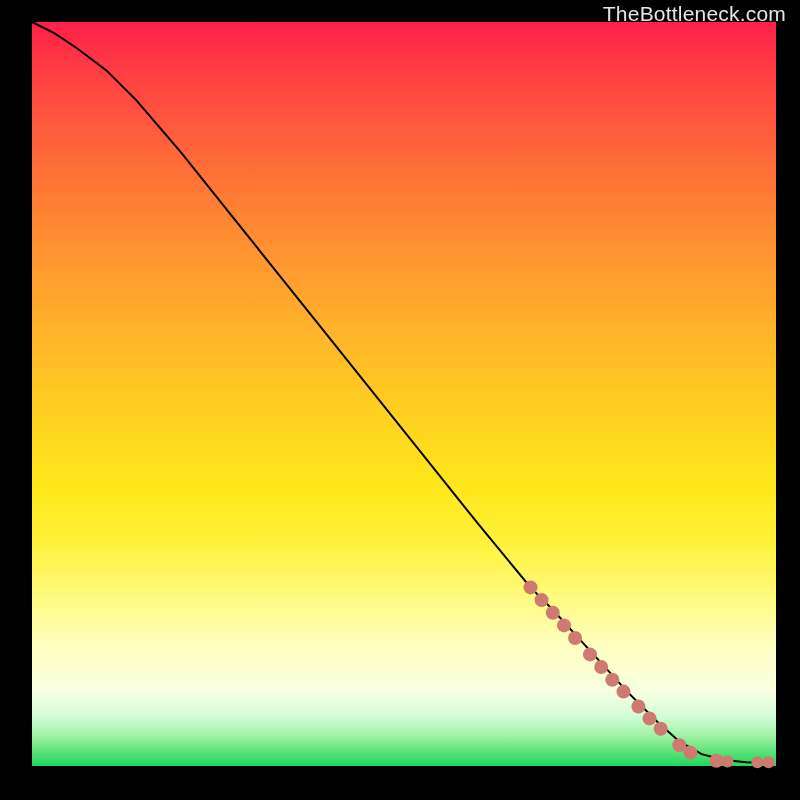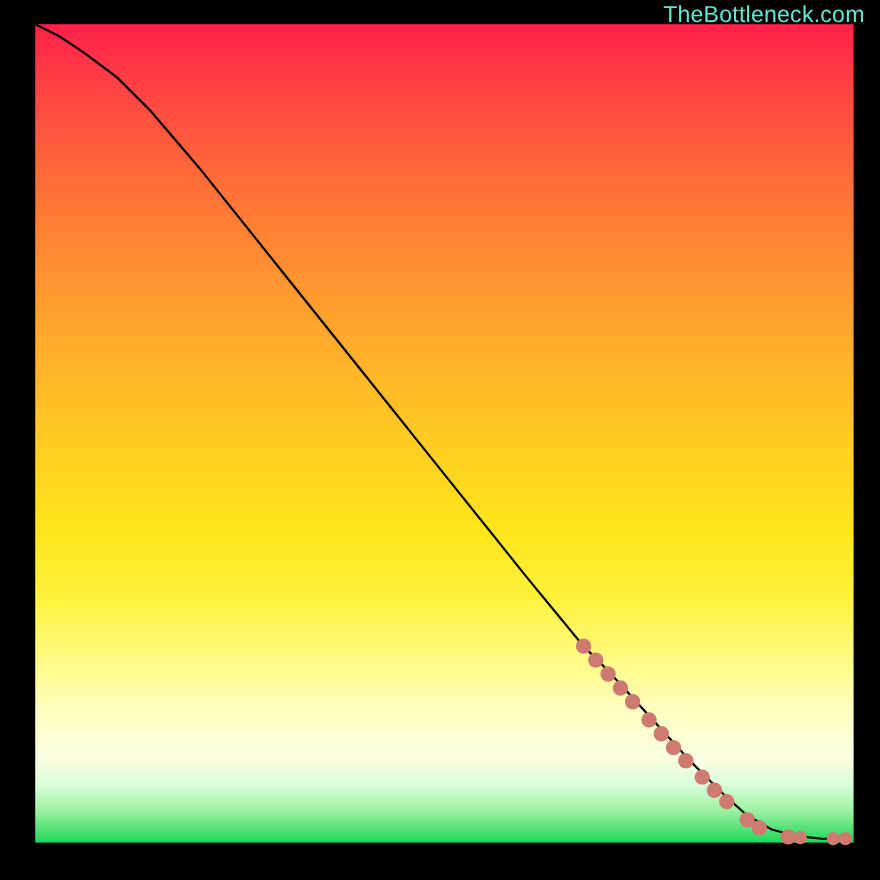--- a/index.html
+++ b/index.html
@@ -26,21 +26,21 @@
       #f7ffe0 90%,
       #d8feda 93%,
       #9ef2a4 96%,
       #4fe071 98.5%,
       #1ed85e 100%
     );
   }
   .watermark {
     position: absolute;
     top: 2px; right: 14px;
-    color: #5eead4;
+    color: #e5e5e5;
     font-size: 21px;
     font-weight: 400;
     letter-spacing: 0.2px;
     user-select: none;
   }
   svg.curve { position: absolute; left: 0; top: 0; width: 744px; height: 744px; overflow: visible; }
   .line { fill: none; stroke: #000; stroke-width: 2; }
   .dot { fill: #cf7a71; }
 </style>
 </head>

